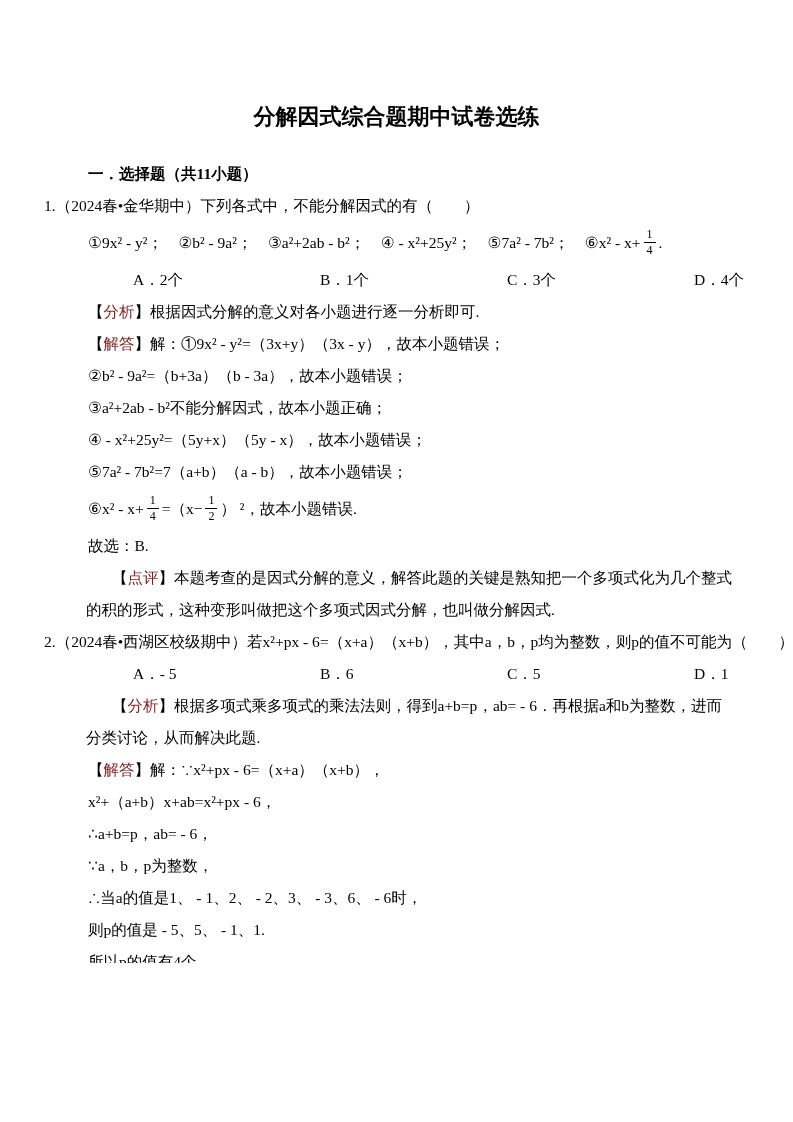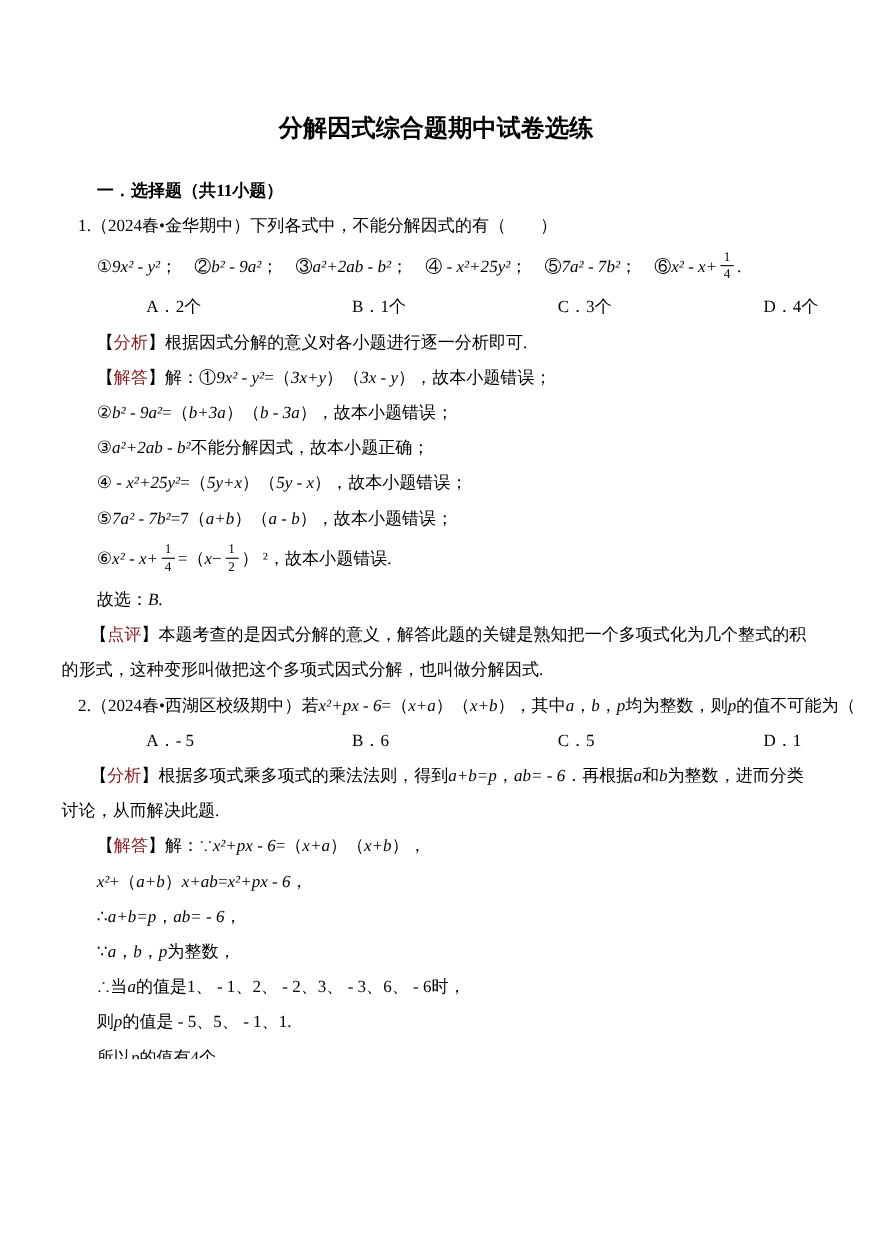--- a/index.html
+++ b/index.html
@@ -8,27 +8,27 @@
     font-family:"Liberation Serif","DejaVu Serif",serif;
     font-size:15.5px;color:#000;overflow:hidden;
     padding-top:102px;position:relative;
   }
   .title{
     font-size:22px;font-weight:bold;text-align:center;
     line-height:30px;margin:0 0 26px 0;
   }
   .section{font-weight:bold;}
   .line{line-height:32px;padding-left:88px;padding-right:32px;white-space:nowrap;}
-  .qline{line-height:32px;padding-left:71px;padding-right:36px;white-space:nowrap;}
-  .para{line-height:32px;padding-left:56px;padding-right:56px;text-indent:26px;}
+  .qline{line-height:32px;padding-left:44px;padding-right:36px;white-space:nowrap;}
+  .para{line-height:32px;padding-left:86px;padding-right:56px;text-indent:26px;}
   .tall{line-height:42px;}
   .opts{display:flex;line-height:32px;padding-left:88px;}
   .opt{width:142px;flex:0 0 auto;margin-left:45px;}
   .opt:last-child{width:auto;}
-  .m{font-style:italic;}
+  .m{}
   .b{color:#7f1d1d;}
   .frac{
     display:inline-block;text-align:center;vertical-align:-0.5em;
     line-height:1.05;font-size:12px;margin:0 3px;font-style:normal;
   }
   .frac .num{display:block;border-bottom:1px solid #000;padding:0 3px 1px 3px;}
   .frac .den{display:block;padding:1px 3px 0 3px;}
 </style>
 </head>
 <body>

